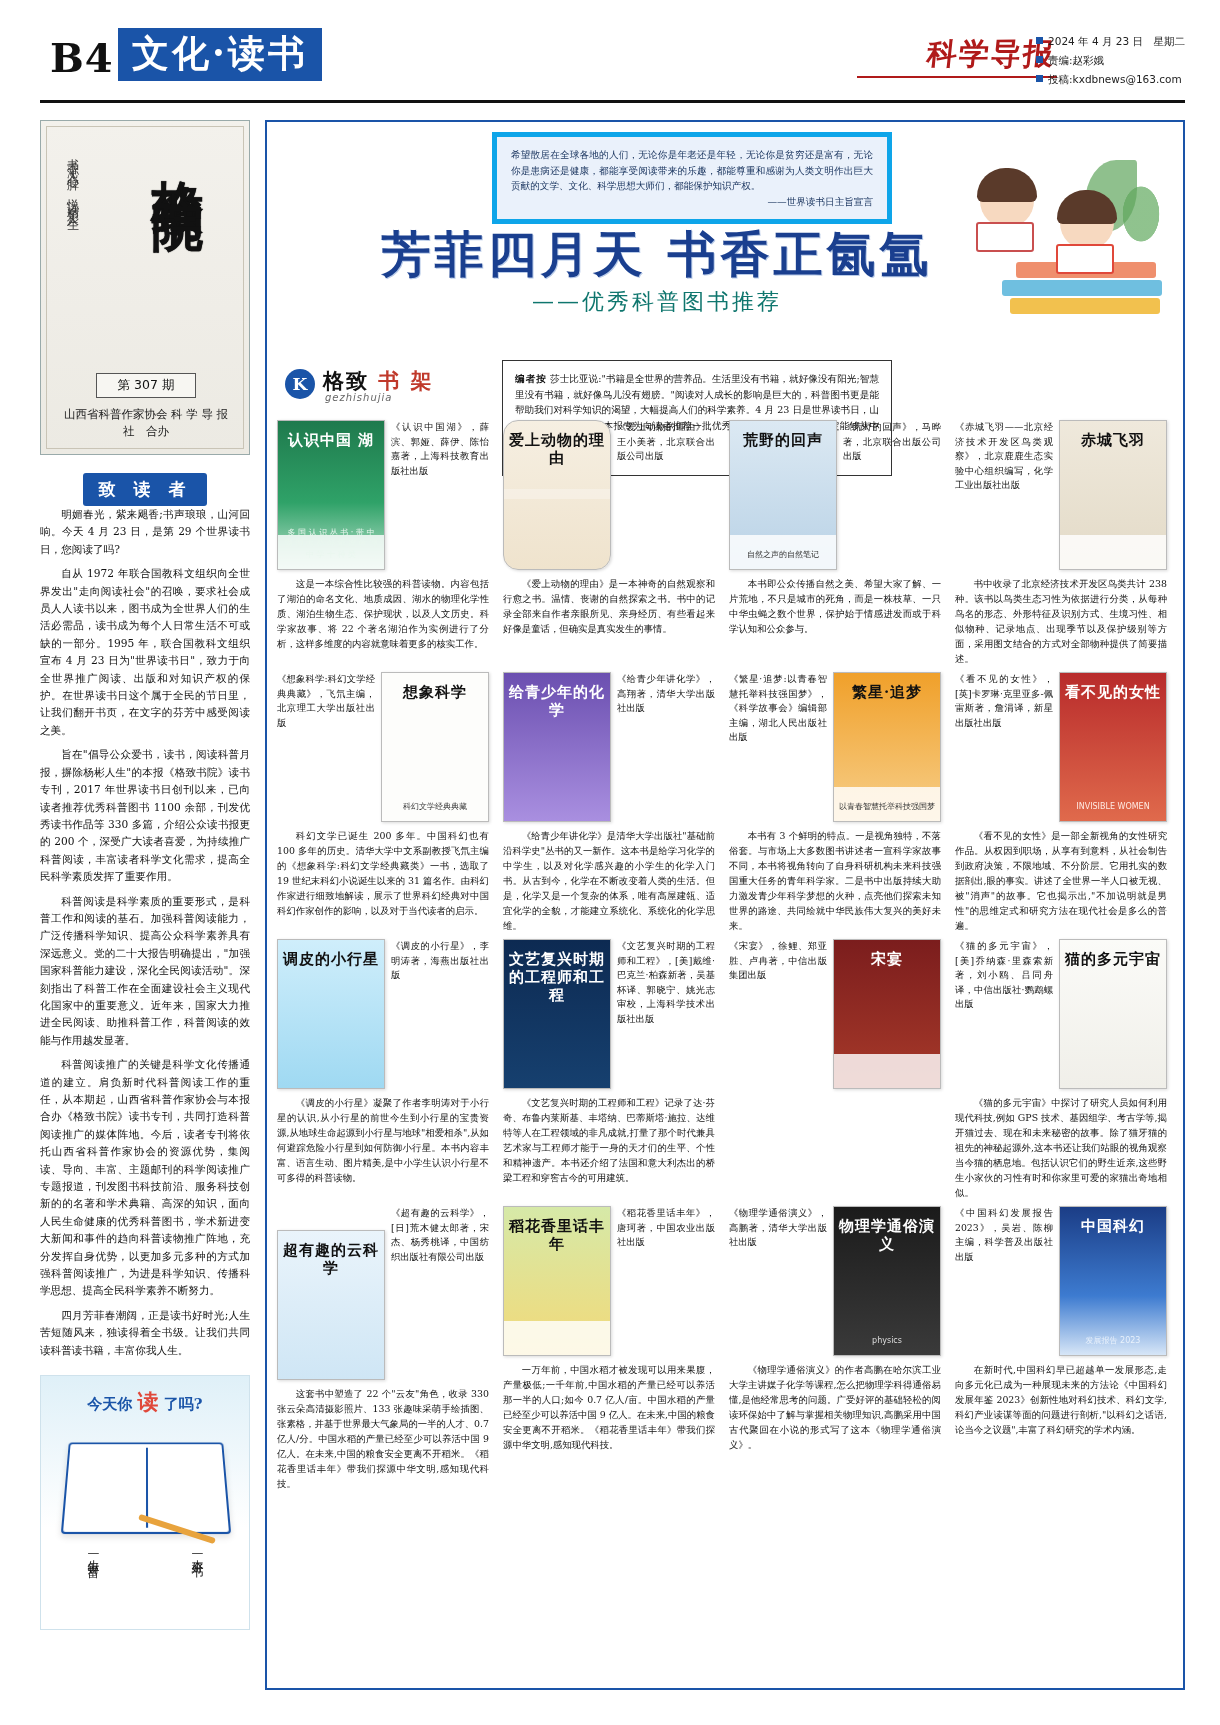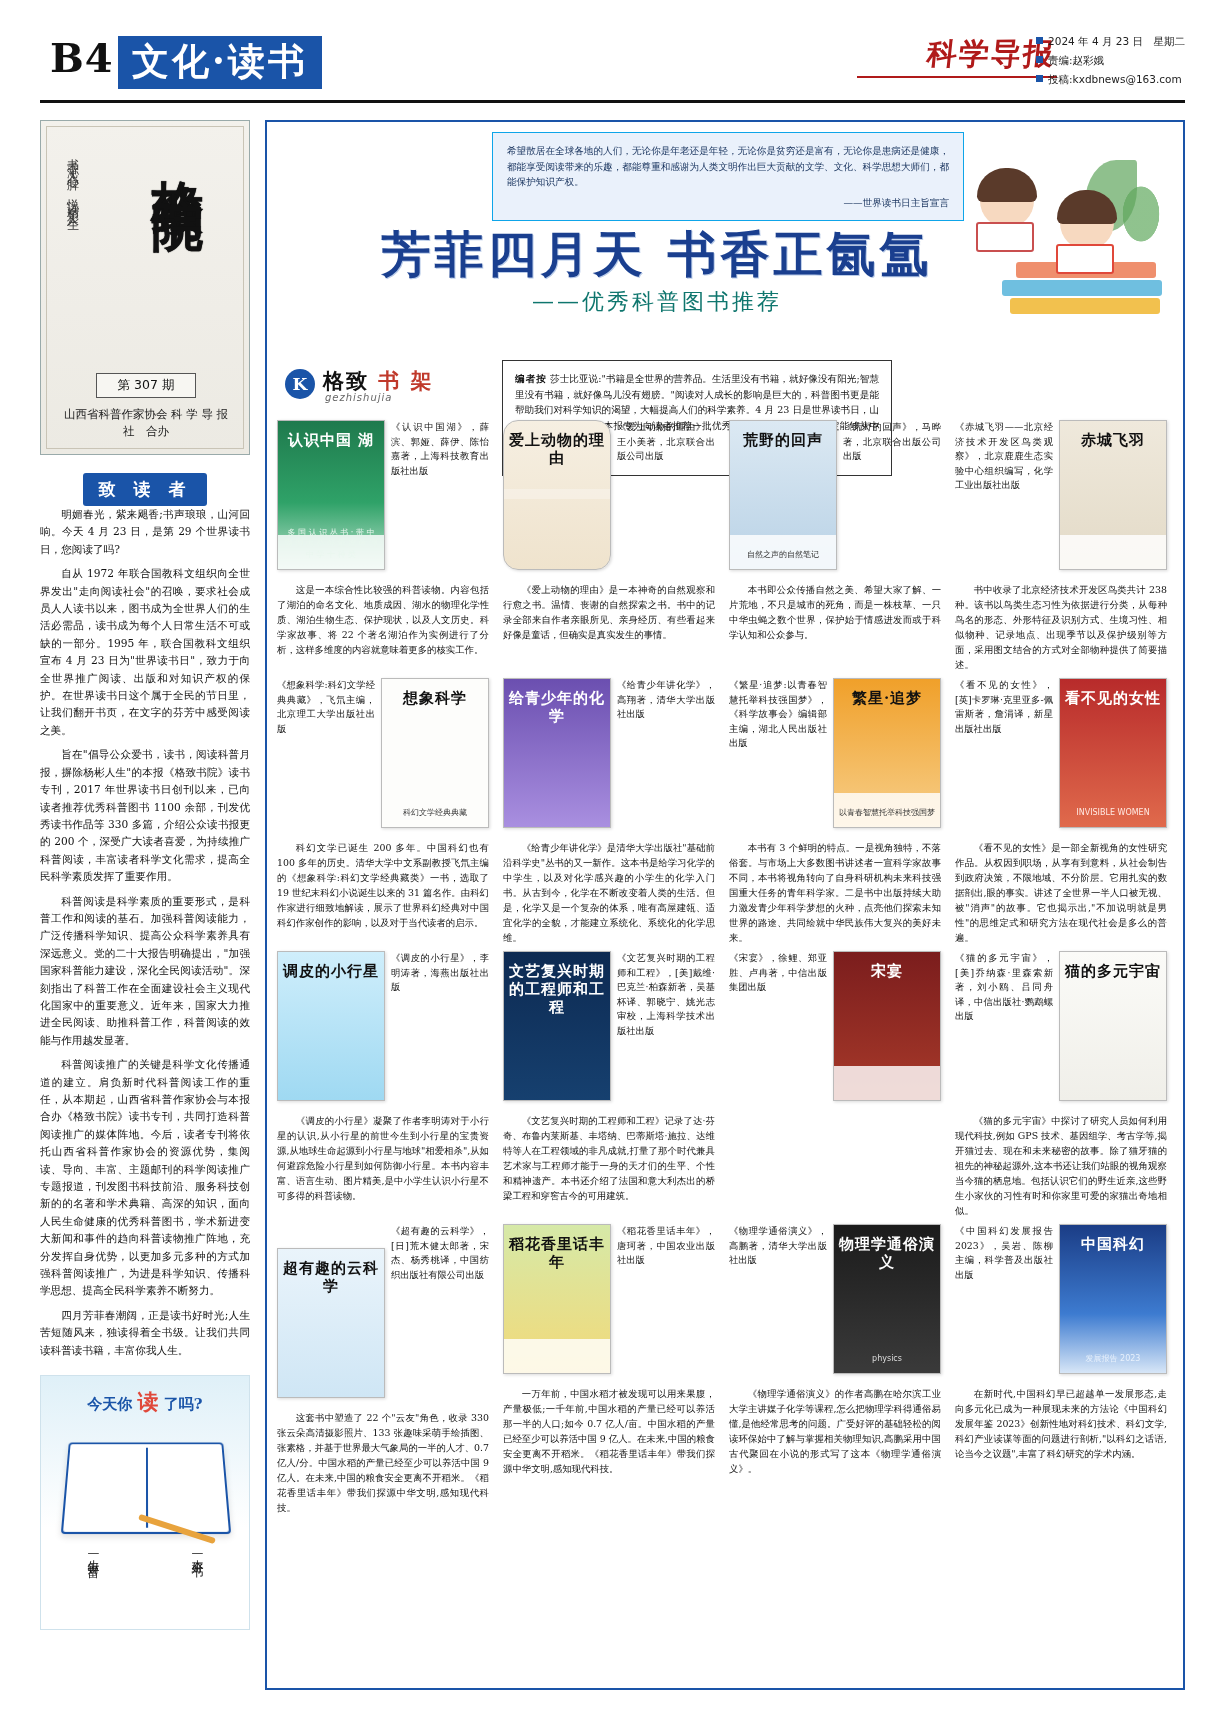--- a/index.html
+++ b/index.html
@@ -15,21 +15,21 @@
   .page { position:relative; width:1220px; height:1725px; }
 
   
   .masthead { position:absolute; left:40px; top:28px; width:1145px; height:68px; }
   .mast-b4 {
     position:absolute; left:10px; top:6px;
     font-family:"DejaVu Serif","Liberation Serif",serif;
     font-size:40px; font-weight:700; letter-spacing:1px; color:#111;
   }
   .mast-section {
-    position:absolute; left:78px; top:8px;
+    position:absolute; left:78px; top:0px;
     background:#1a54a8; color:#fff;
     padding:7px 14px 9px 14px;
     font-size:37px; font-weight:700; letter-spacing:3px;
     font-family:"DejaVu Serif","Liberation Serif",serif;
     line-height:1;
   }
   .mast-right { position:absolute; right:0; top:4px; width:430px; height:62px; }
   .mast-logo {
     position:absolute; right:130px; top:2px;
     font-family:"DejaVu Serif","Liberation Serif",serif;
@@ -123,26 +123,26 @@
   }
 
   
   .mainframe {
     position:absolute; left:265px; top:120px; width:920px; height:1570px;
     border:2px solid #1a54a8; padding:10px;
   }
   .mainframe-inner { position:relative; width:100%; height:100%; }
 
   .quote-box {
-    position:absolute; left:215px; top:0px; width:472px;
-    background:#eaf1fb; border:1px solid #0ea5e9;
+    position:absolute; left:215px; top:0px; width:400px;
+    background:#eaf1fb; border:5px solid #0ea5e9;
     padding:10px 14px; font-size:9.6px; line-height:15.5px; text-align:justify;
     font-family:"DejaVu Serif","Liberation Serif",serif; color:#16315c;
   }
-  .quote-src { text-align:right; margin-top:5px; }
+  .quote-src { text-align:right; }
 
   .headline {
     position:absolute; left:60px; top:90px; width:640px; text-align:center;
     font-family:"DejaVu Serif","Liberation Serif",serif;
     font-size:49px; font-weight:700; letter-spacing:4px; color:#1a3f8f;
     text-shadow:1px 1px 0 #b9cbe8;
   }
   .subhead {
     position:absolute; left:60px; top:155px; width:640px; text-align:center;
     font-family:"DejaVu Serif","Liberation Serif",serif;
@@ -210,21 +210,21 @@
   }
   .cover .cs {
     position:absolute; left:0; right:0; bottom:9px; text-align:center;
     font-size:8px; color:#333; padding:0 5px; line-height:11px;
   }
   .meta {
     font-size:9.3px; line-height:14.5px; text-align:justify; flex:1;
     font-family:"DejaVu Serif","Liberation Serif",serif; color:#111;
   }
   .desc {
-    margin-top:12px; font-size:9.4px; line-height:15px; text-align:justify;
+    margin-top:6px; font-size:9.4px; line-height:15px; text-align:justify;
     font-family:"DejaVu Serif","Liberation Serif",serif; color:#111; text-indent:2em;
   }
   .cell.rev .cover-wrap { flex-direction:row-reverse; }
 
   
   .c-green { background:linear-gradient(180deg,#1f7a4d,#2fa268 55%,#bfe3cf); color:#fff; }
   .c-green .ct{ color:#fff; } .c-green .cs{ color:#eaf7ef; }
   .c-cream { background:linear-gradient(180deg,#f6efe2,#efe3cd);border-radius:15px; }
   .c-blue  { background:linear-gradient(180deg,#dce9f3,#b9d2e6); }
   .c-white { background:#fdfdfb; }

